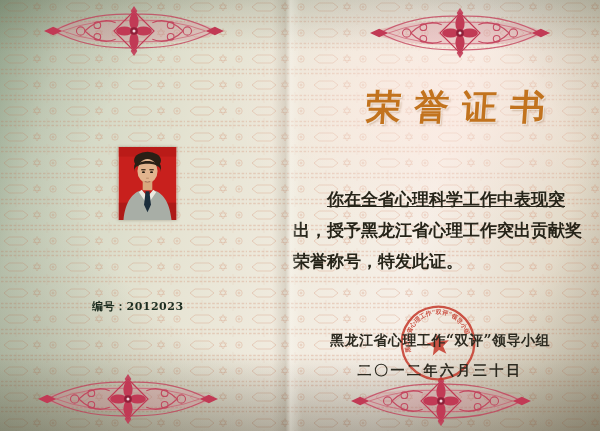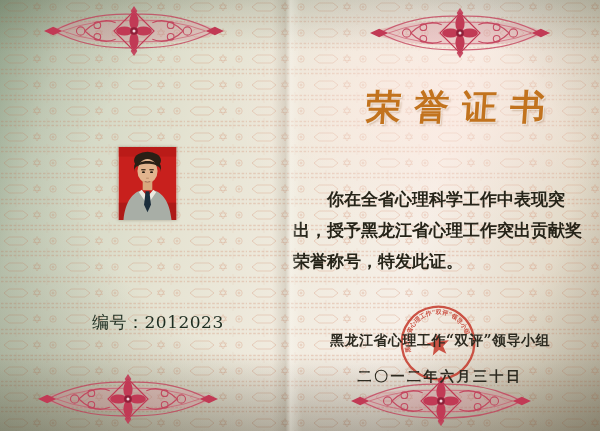--- a/index.html
+++ b/index.html
@@ -20,27 +20,27 @@
   .orn-bl{left:36px;top:374px;}
   .orn-br{left:349px;top:376px;}
   .title{
     position:absolute;left:366px;top:84px;white-space:nowrap;
     font-size:35px;font-weight:bold;color:#c2731e;letter-spacing:13px;
     transform:skewX(-4deg);text-shadow:1px 1px 0 rgba(255,255,255,0.55),2px 2px 2px rgba(120,60,0,0.25);
   }
   .salutation{position:absolute;left:300px;top:151px;font-size:17px;font-weight:700;color:#262419;white-space:nowrap;}
   .body-text{position:absolute;left:293px;top:184px;width:300px;font-size:17px;line-height:31px;font-weight:600;color:#262419;}
   .body-text .line{white-space:nowrap;}
-  .body-text .line.indent{padding-left:34px;}
-  .serial{position:absolute;left:92px;top:299px;font-size:17px;font-weight:400;color:#1d2d20;letter-spacing:0.5px;white-space:nowrap;margin-top:12px;}
+  .body-text .line.indent{padding-left:34px;text-decoration:underline;}
+  .serial{position:absolute;left:92px;top:299px;font-size:11px;font-weight:700;color:#1d2d20;letter-spacing:0.5px;white-space:nowrap;}
   .photo{position:absolute;left:118px;top:147px;width:59px;height:73px;box-shadow:0 0 3px rgba(60,50,30,0.35);}
   .photo svg{display:block;width:100%;height:100%;}
   .issuer-block{position:absolute;left:297px;top:332px;width:286px;text-align:center;color:#2c2a20;}
   .issuer{font-size:14px;font-weight:700;letter-spacing:0.5px;white-space:nowrap;}
-  .date{margin-top:18px;font-size:14px;font-weight:700;letter-spacing:2.5px;white-space:nowrap;}
+  .date{margin-top:12px;font-size:14px;font-weight:700;letter-spacing:2.5px;white-space:nowrap;}
   .seal{position:absolute;left:399px;top:304px;width:78px;height:78px;transform:rotate(-8deg);opacity:0.85;}
 </style>
 </head>
 <body>
 
 <div class="certificate">
 
   <svg class="layer" width="600" height="431" aria-hidden="true">
     <defs>
       <pattern id="bgpat" width="62" height="26" patternUnits="userSpaceOnUse">

